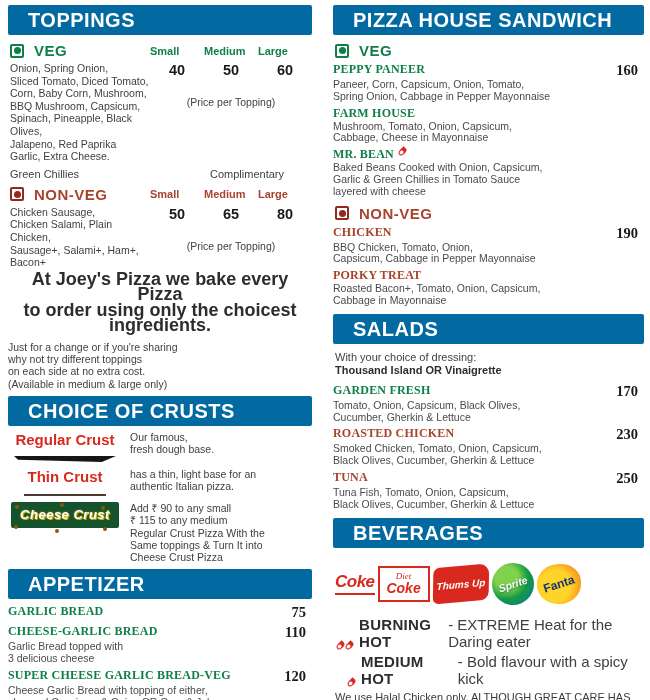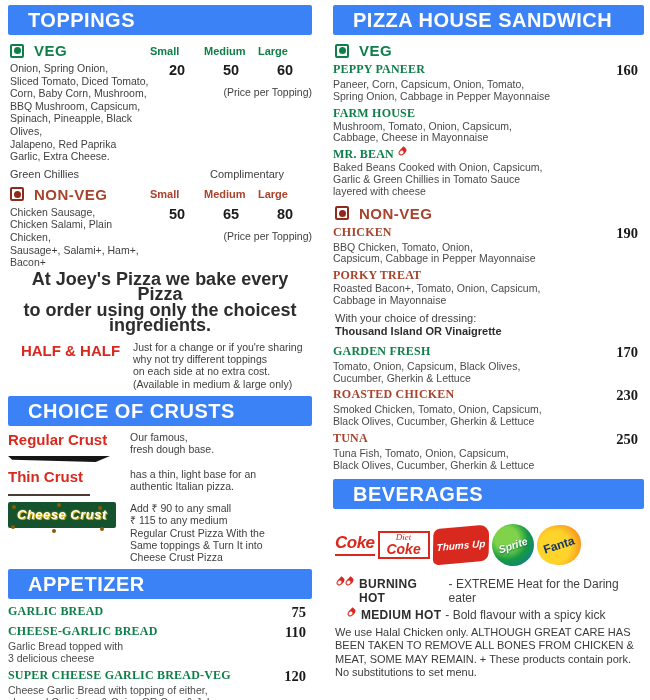--- a/index.html
+++ b/index.html
@@ -3,21 +3,21 @@
 <meta charset="utf-8">
 <style>
   * { margin:0; padding:0; box-sizing:border-box; }
   html,body { width:650px; height:700px; background:#ffffff; overflow:hidden;
     font-family:"Liberation Sans", sans-serif; color:#3f3f3f; }
   .page { display:flex; gap:21px; padding:5px 6px 0 8px; }
   .col { display:flex; flex-direction:column; }
   .col-left { width:304px; }
   .col-right { width:311px; }
 
-  .bar { height:30px; line-height:30px; background:#3b82f6; color:#fff;
+  .bar { height:30px; line-height:30px; background:#0369a1; color:#fff;
     font-weight:bold; font-size:20px; letter-spacing:.5px; padding-left:20px;
     border-radius:2px; margin-bottom:5px; }
 
   
   .vn-row { display:flex; align-items:center; margin:2px 0 3px 2px; }
   .vn-icon { width:14px; height:14px; border:2px solid #0e7f48; border-radius:2px;
     display:inline-flex; align-items:center; justify-content:center; margin-right:10px; }
   .vn-icon i { width:7px; height:7px; border-radius:50%; background:#0e7f48; display:block; }
   .vn-icon.nv { border-color:#8f2a1c; }
   .vn-icon.nv i { background:#8f2a1c; }
@@ -26,35 +26,35 @@
 
   .size-block { display:flex; margin-left:auto; }
   .size-block span { width:54px; font-size:11px; font-weight:bold; color:#0e7f48; }
   .size-block.nv span { color:#a8432c; }
 
   .top-body { display:flex; }
   .top-items { flex:1; font-size:10.5px; line-height:12.6px; white-space:pre-line; padding-left:2px; }
   .top-price { width:162px; }
   .price-row { display:flex; }
   .price-row span { width:54px; text-align:center; font-size:14.5px; font-weight:bold; color:#1a1a1a; }
-  .price-note { font-size:10.5px; text-align:right; margin-top:8px; color:#3f3f3f; }
+  .price-note { font-size:10.5px; text-align:center; margin-top:18px; color:#3f3f3f; }
 
   .chillies-row { display:flex; font-size:11px; margin:5px 0 4px 2px; }
   .chillies-row .cval { margin-left:auto; margin-right:28px; }
 
   .tagline { text-align:center; font-size:18px; font-weight:bold; color:#2d2d2d;
     line-height:15.5px; white-space:pre-line; margin:3px 0 5px 0; }
 
   .half-row { display:flex; margin:2px 0 6px 0; }
   .half-label { width:125px; text-align:center; font-size:15px; font-weight:bold; color:#d9291f; padding-top:1px; }
   .half-desc { flex:1; font-size:10.5px; line-height:12.3px; white-space:pre-line; }
 
   
   .crust-row { display:flex; margin-bottom:6px; }
-  .crust-name-col { width:122px; display:flex; flex-direction:column; align-items:flex-start; padding-right:8px;gap:7px; }
+  .crust-name-col { width:122px; display:flex; flex-direction:column; align-items:center; padding-right:8px;gap:7px; }
   .crust-name { font-size:15px; font-weight:bold; color:#d9291f; }
   .swoosh { width:102px; height:6px; background:#161616; margin-top:1px;
     clip-path:polygon(0 0,100% 0,86% 100%,4% 65%); }
   .thinline { width:82px; height:2px; background:#4a3a33; margin-top:2px; }
   .cheese-badge { background:#14532d; color:#fff; font-size:13px; font-weight:bold; font-style:italic;
     padding:5px 9px 6px; border-radius:2px; position:relative; letter-spacing:.5px;
     text-shadow:0 0 2px #c9a300, 1px 1px 0 #d8b400; }
   .cheese-badge::before { content:""; position:absolute; left:4px; top:3px; width:4px; height:4px;
     border-radius:50%; background:#8a5a00;
     box-shadow:86px 1px 0 #8a5a00, 40px 24px 0 #8a5a00, 88px 22px 0 #8a5a00, -1px 20px 0 #8a5a00, 45px -2px 0 #8a5a00; }
@@ -73,36 +73,36 @@
     border-radius:0 50% 50% 50%; transform:rotate(45deg) scaleX(.85); }
 
   .salad-intro { font-size:11px; line-height:13.5px; margin:2px 0 5px 2px; }
   .salad-intro b { display:block; color:#2d2d2d; }
 
   
   .logos { display:flex; align-items:center; gap:3px; margin:9px 2px 9px 2px; height:44px; }
   .logo { display:flex; align-items:center; justify-content:center; }
   .logo-coke { font-size:17px; font-weight:bold; font-style:italic; color:#d9291f;
     border-bottom:2px solid #d9291f; padding-bottom:1px; letter-spacing:-.5px; }
-  .logo-diet { flex-direction:column; border:2px solid #d9291f; width:52px; height:28px;
+  .logo-diet { flex-direction:column; border:2px solid #d9291f; width:52px; height:36px;
     color:#d9291f; font-style:italic; line-height:1; }
   .logo-diet .dt { font-size:9px; font-family:"Liberation Serif", serif; }
   .logo-diet .db { font-size:14px; font-weight:bold; }
   .logo-thums { width:56px; height:36px; background:#d9291f; color:#fff; font-weight:bold; font-style:italic;
     font-size:10px; transform:rotate(-5deg) skewX(-6deg); border-radius:6px 10px 8px 6px; text-align:center; }
   .logo-sprite { width:42px; height:42px; border-radius:50%;
     background:radial-gradient(circle at 35% 35%, #7fd24a 0 30%, #169a44 55%, #0c6fae 100%);
     color:#fff; font-weight:bold; font-style:italic; font-size:10.5px; }
   .logo-sprite span { transform:rotate(-18deg); text-shadow:0 1px 2px #064; }
   .logo-fanta { width:44px; height:40px; border-radius:50% 45% 50% 48%;
     background:radial-gradient(circle at 40% 55%, #ffd42a 0 45%, #f7941d 80%, #e2730d 100%);
     color:#15356b; font-weight:bold; font-size:12px; }
   .logo-fanta span { transform:rotate(-18deg); }
 
-  .note-row { display:flex; align-items:flex-start; font-size:12px; margin:1px 0 2px 2px; }
+  .note-row { display:flex; align-items:flex-end; font-size:15px; margin:1px 0 2px 2px; }
   .note-row .flames { display:flex; margin-right:6px; }
   .note-row .flame { margin-left:2px; }
   .note-label { font-weight:bold; color:#2d2d2d; margin-right:4px; letter-spacing:.3px; }
   .note-desc { color:#3f3f3f; }
   .disclaimer { font-size:11px; line-height:13.5px; color:#3a3a3a; margin:2px 0 0 2px; white-space:pre-line; } .mt4{margin-top:4px;}
 </style>
 </head>
 <body>
 
 <div class="page">
@@ -126,21 +126,21 @@
     <div class="top-body">
       <div class="top-items">Onion, Spring Onion,
 Sliced Tomato, Diced Tomato,
 Corn, Baby Corn, Mushroom,
 BBQ Mushroom, Capsicum,
 Spinach, Pineapple, Black Olives,
 Jalapeno, Red Paprika
 Garlic, Extra Cheese.</div>
       <div class="top-price">
         <div class="price-row">
-          <span>20</span>
+          <span>40</span>
           <span>50</span>
           <span>60</span>
         </div>
         <div class="price-note">(Price per Topping)</div>
       </div>
     </div>
 
     <div class="chillies-row">
       <span>Green Chillies</span>
       <span class="cval">Complimentary</span>
@@ -170,21 +170,20 @@
           <span>80</span>
         </div>
         <div class="price-note">(Price per Topping)</div>
       </div>
     </div>
 
     <div class="tagline">At Joey's Pizza we bake every Pizza
 to order using only the choicest ingredients.</div>
 
     <div class="half-row">
-      <div class="half-label">HALF &amp; HALF</div>
       <div class="half-desc">Just for a change or if you're sharing
 why not try different toppings
 on each side at no extra cost.
 (Available in medium &amp; large only)</div>
     </div>
 
     <div class="bar">CHOICE OF CRUSTS</div>
 
     <div class="crust-row">
       <div class="crust-name-col">
@@ -302,20 +301,21 @@
 Capsicum, Cabbage in Pepper Mayonnaise</div>
     </div>
     <div class="mi">
       <div class="mi-row">
         <span class="mi-name nv">PORKY TREAT</span>
       </div>
       <div class="mi-desc">Roasted Bacon+, Tomato, Onion, Capsicum,
 Cabbage in Mayonnaise</div>
     </div>
 
+    <div class="bar mt4">SALADS</div>
 
     <div class="salad-intro">
       <span>With your choice of dressing:</span>
       <b>Thousand Island OR Vinaigrette</b>
     </div>
 
     <div class="mi">
       <div class="mi-row">
         <span class="mi-name">GARDEN FRESH</span>
         <span class="mi-price">170</span>

